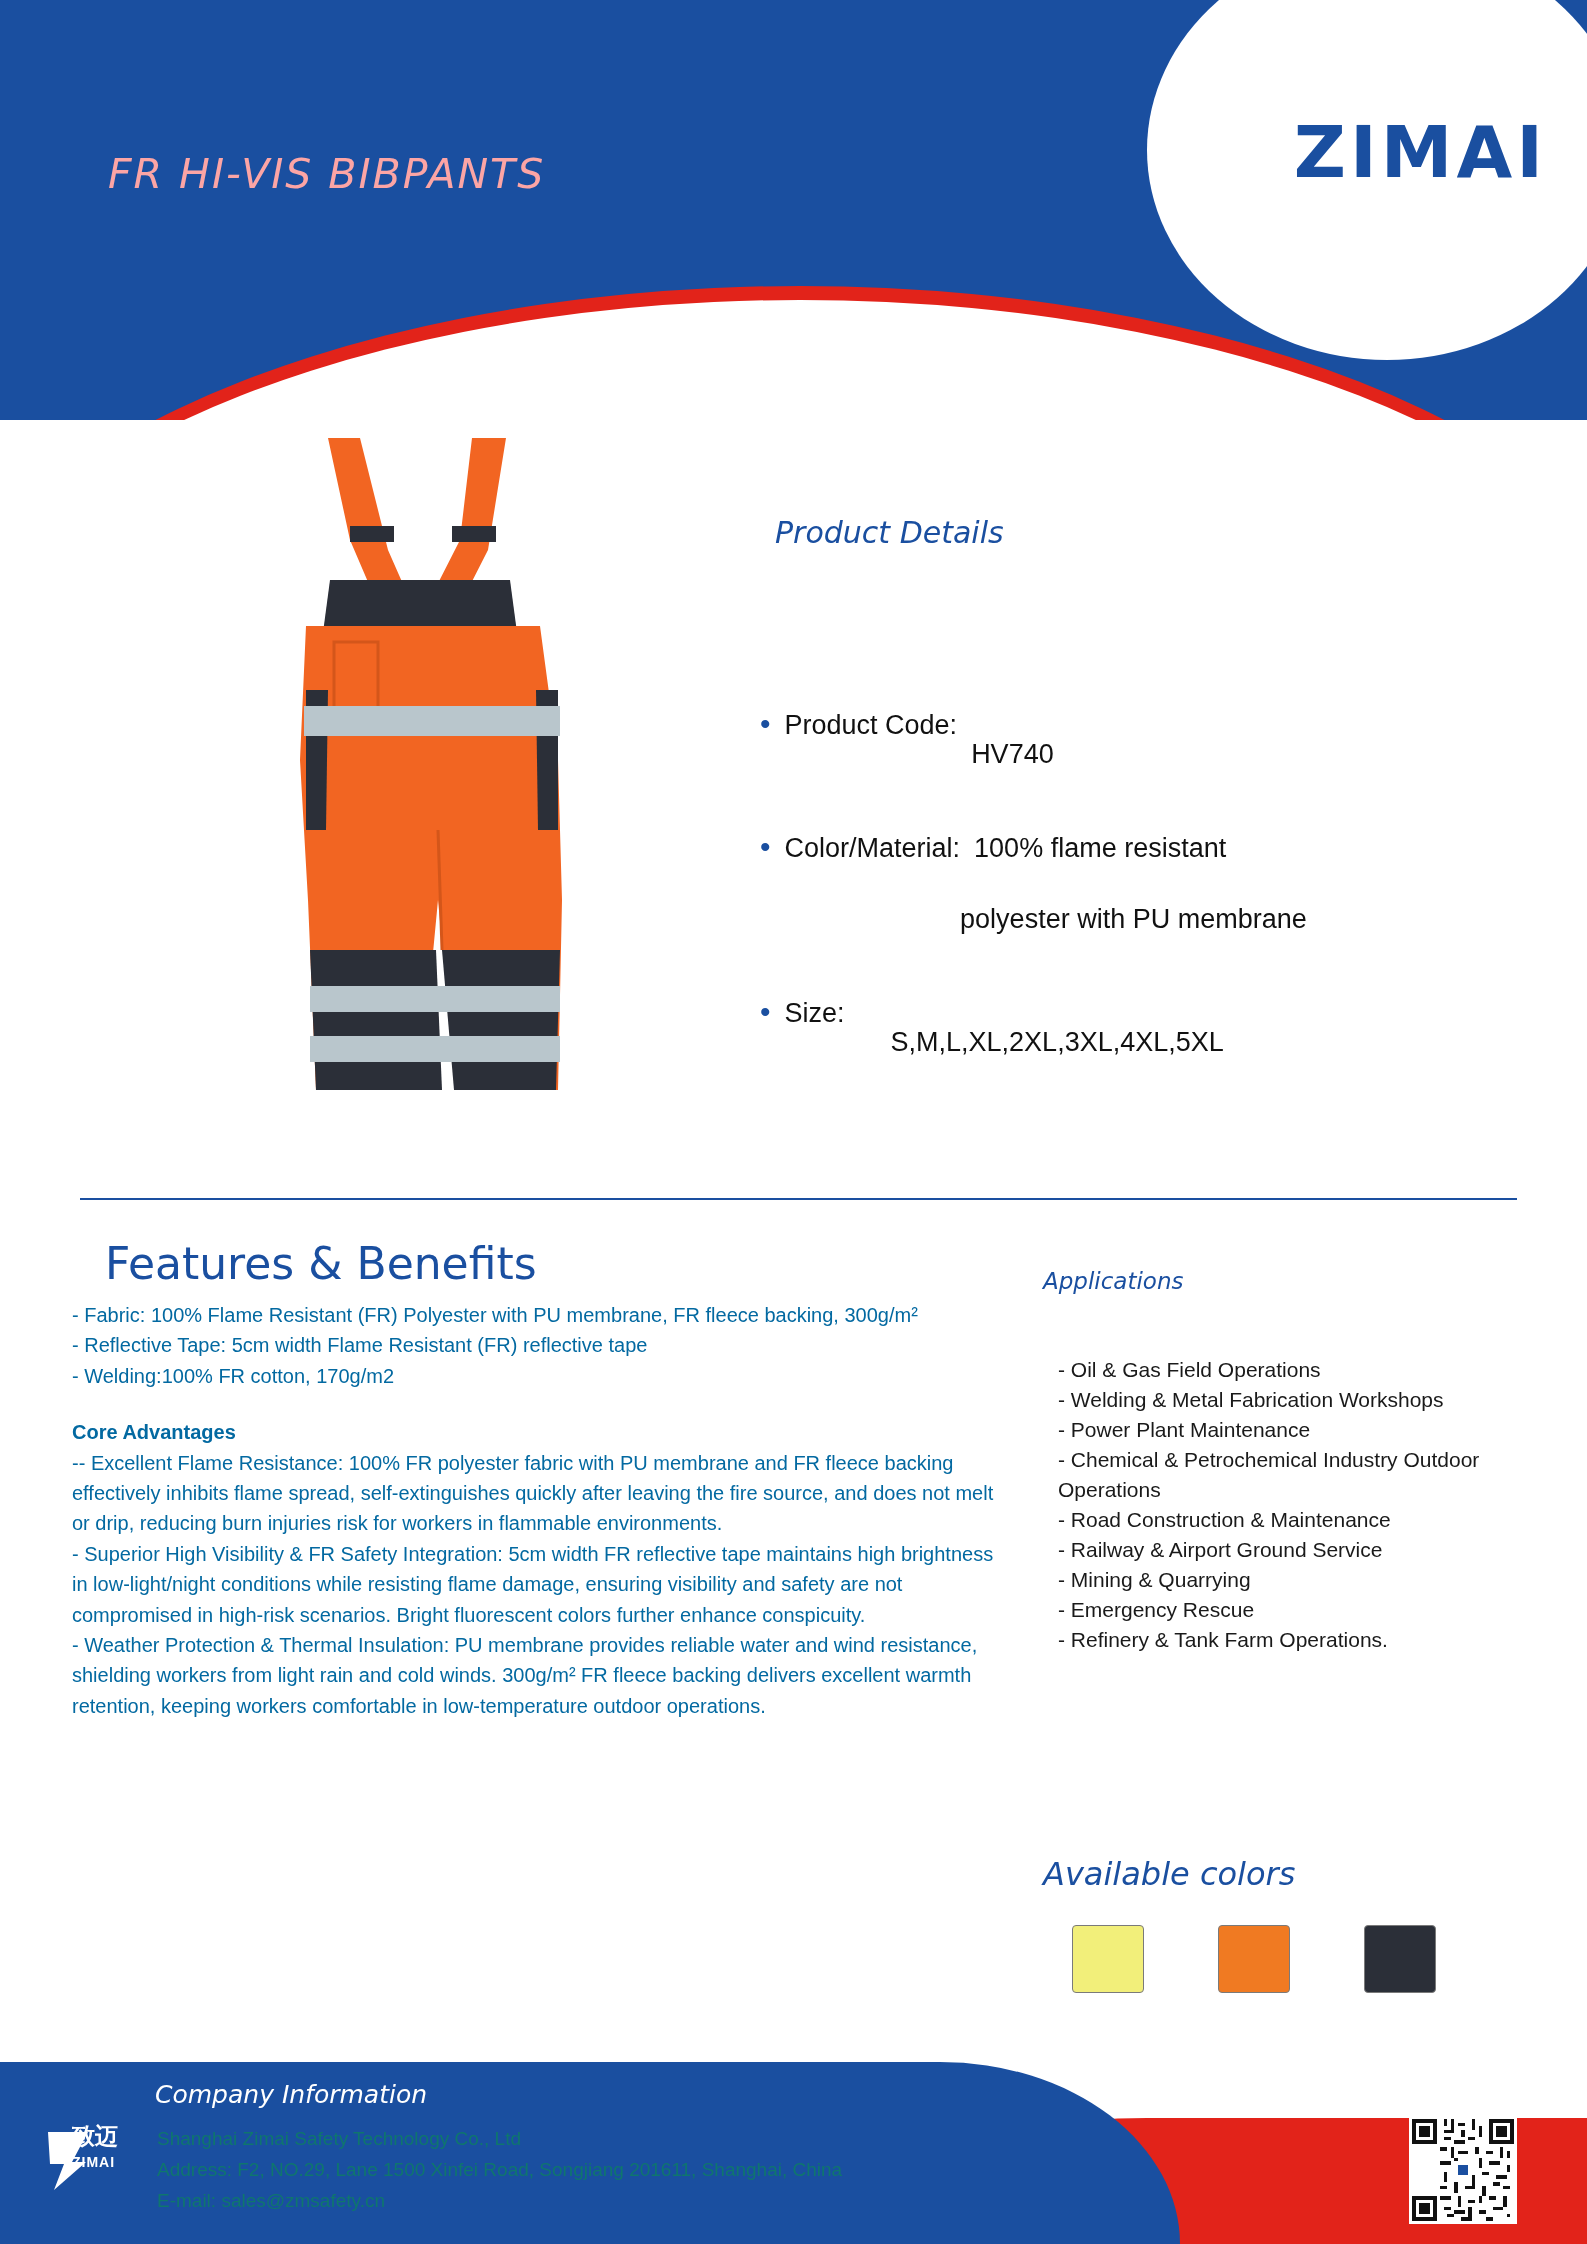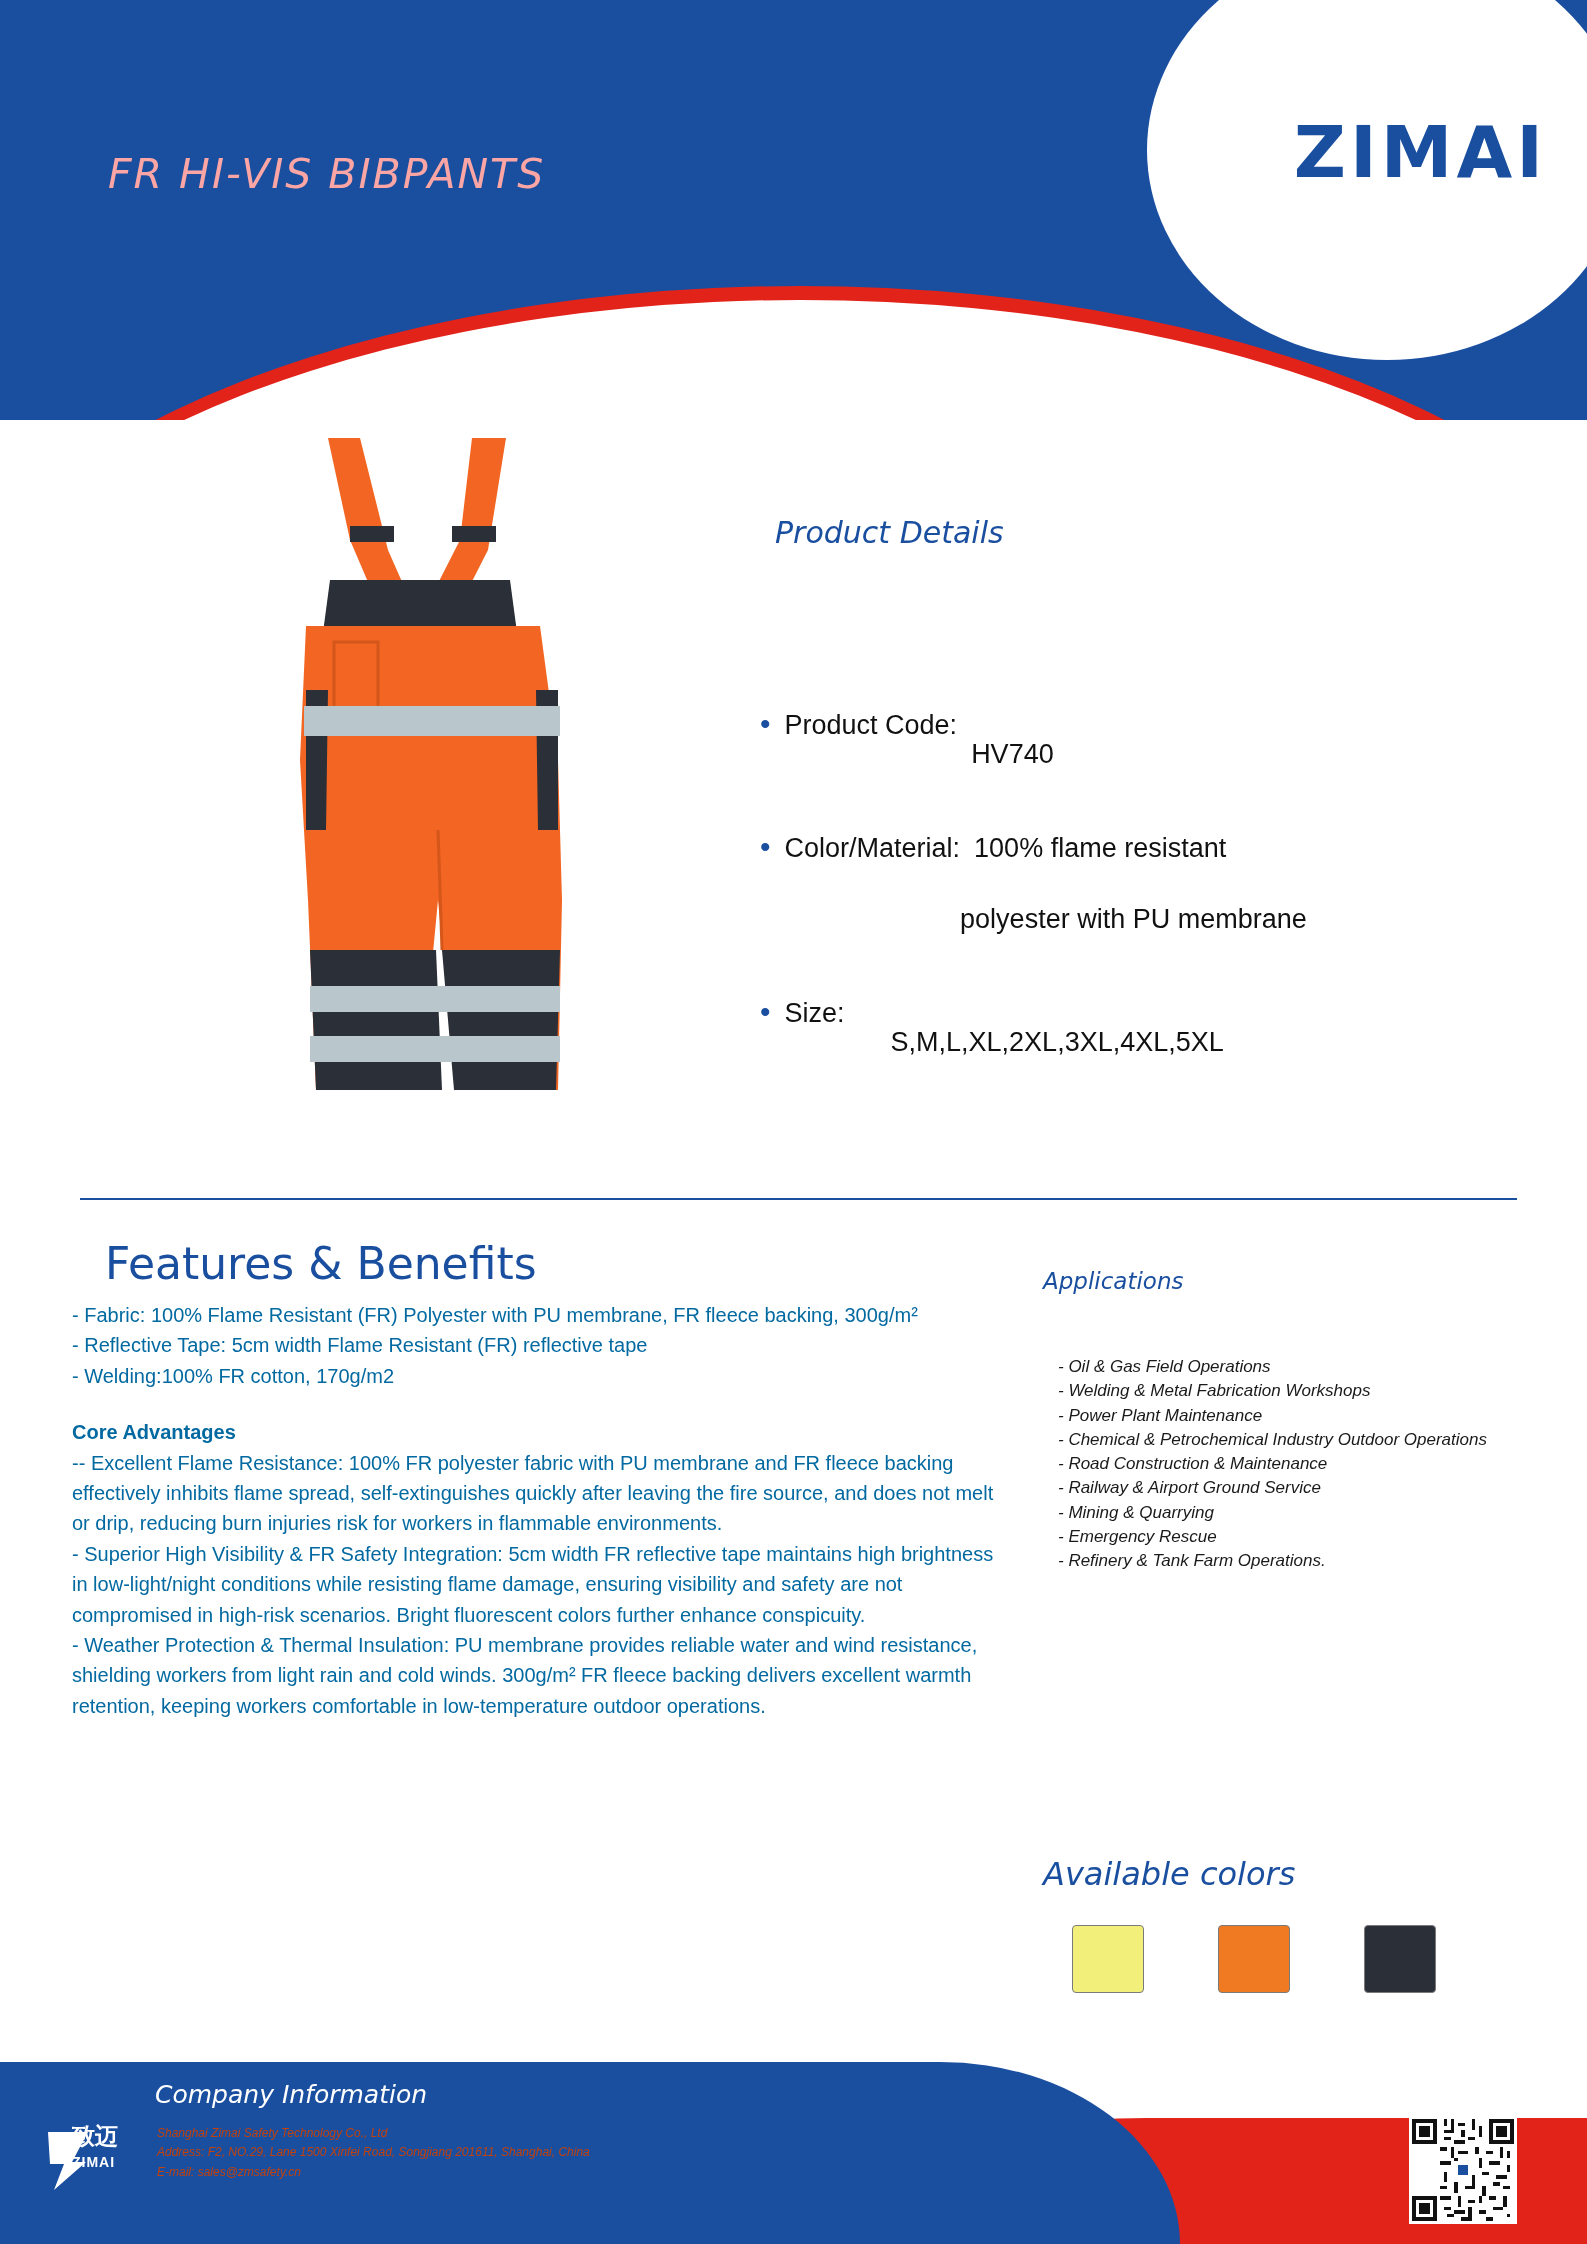--- a/index.html
+++ b/index.html
@@ -140,24 +140,23 @@
     left: 1043px; top: 1268px;
     font-family: "DejaVu Sans", sans-serif;
     font-style: italic;
     font-size: 23px;
     color: #1a4fa0;
   }
   .apps-body {
     position: absolute;
     left: 1058px; top: 1355px;
     width: 470px;
-    font-size: 17px;
+    font-size: 21px;
     line-height: 1.43;
     color: #1a1a1a;
-    font-style: italic;
   }
 
   
   .colors-title {
     position: absolute;
     left: 1043px; top: 1855px;
     font-family: "DejaVu Sans", sans-serif;
     font-style: italic;
     font-size: 32px;
     color: #1a4fa0;
@@ -199,24 +198,23 @@
     position: absolute;
     left: 155px; top: 18px;
     font-family: "DejaVu Sans", sans-serif;
     font-style: italic;
     font-size: 25px;
     color: #ffffff;
   }
   .footer-lines {
     position: absolute;
     left: 157px; top: 62px;
-    color: #c2410c;
-    font-size: 12px;
+    color: #0f766e;
+    font-size: 19px;
     line-height: 1.62;
-    font-style: italic;
   }
   .footer-logo {
     position: absolute;
     left: 42px; top: 60px;
     width: 100px; height: 74px;
     color: #fff;
   }
   .footer-logo-txt {
     position: absolute;
     left: 72px; top: 62px;

